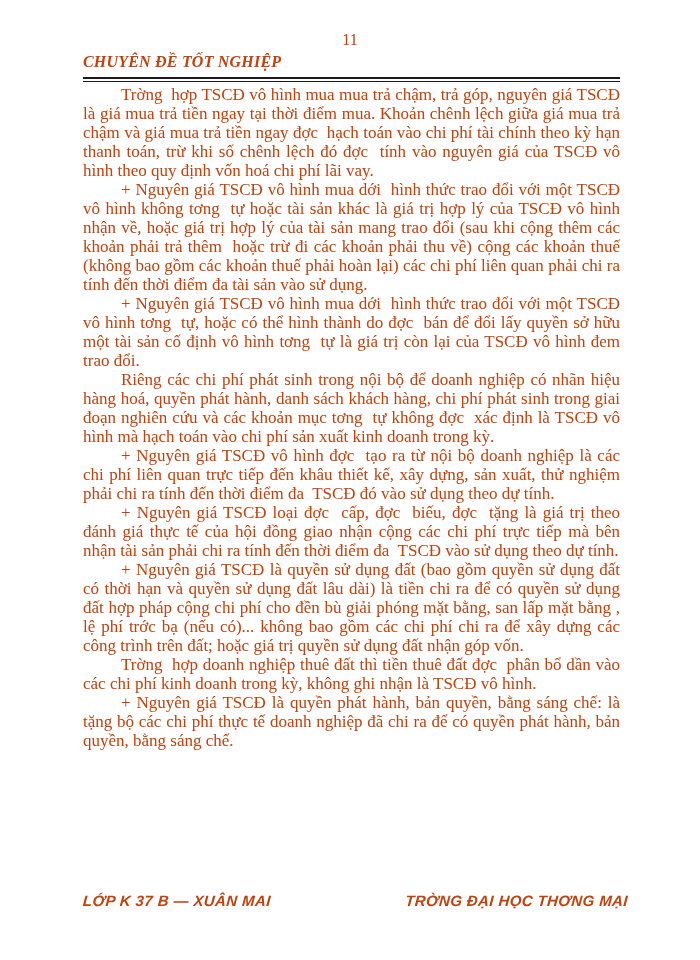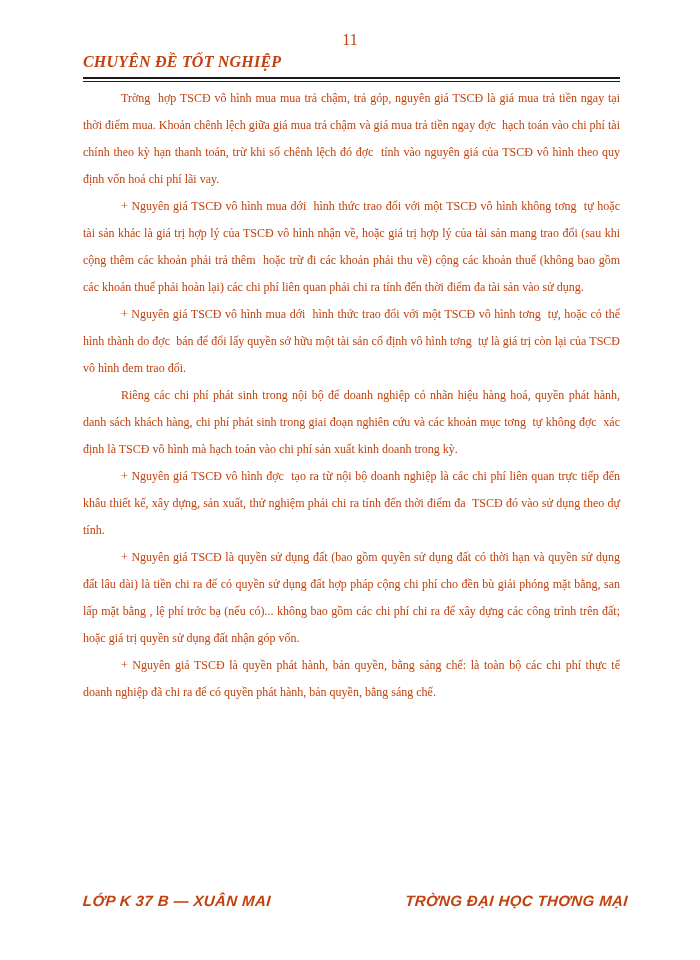--- a/index.html
+++ b/index.html
@@ -32,22 +32,22 @@
   .double-rule {
     position: absolute;
     top: 77px; left: 83px; width: 537px;
     height: 2px;
     border-top: 2px solid #1a1a1a;
     border-bottom: 1px solid #1a1a1a;
   }
   .doc-body {
     position: absolute;
     top: 85px; left: 83px; width: 537px;
-    font-size: 12px;
-    line-height: 27px;
+    font-size: 17px;
+    line-height: 19px;
     text-align: justify;
   }
   .para {
     margin: 0;
     text-indent: 38px;
     white-space: pre-wrap;
   }
   .footer-row {
     position: absolute;
     top: 892px; left: 83px; width: 545px;
@@ -74,22 +74,24 @@
   </div>
 
   <div class="double-rule"></div>
 
   <div class="doc-body">
       <p class="para">Trờng  hợp TSCĐ vô hình mua mua trả chậm, trả góp, nguyên giá TSCĐ là giá mua trả tiền ngay tại thời điểm mua. Khoản chênh lệch giữa giá mua trả chậm và giá mua trả tiền ngay đợc  hạch toán vào chi phí tài chính theo kỳ hạn thanh toán, trừ khi số chênh lệch đó đợc  tính vào nguyên giá của TSCĐ vô hình theo quy định vốn hoá chi phí lãi vay.</p>
       <p class="para">+ Nguyên giá TSCĐ vô hình mua dới  hình thức trao đổi với một TSCĐ vô hình không tơng  tự hoặc tài sản khác là giá trị hợp lý của TSCĐ vô hình nhận về, hoặc giá trị hợp lý của tài sản mang trao đổi (sau khi cộng thêm các khoản phải trả thêm  hoặc trừ đi các khoản phải thu về) cộng các khoản thuế (không bao gồm các khoản thuế phải hoàn lại) các chi phí liên quan phải chi ra tính đến thời điểm đa tài sản vào sử dụng.</p>
       <p class="para">+ Nguyên giá TSCĐ vô hình mua dới  hình thức trao đổi với một TSCĐ vô hình tơng  tự, hoặc có thể hình thành do đợc  bán để đổi lấy quyền sở hữu một tài sản cố định vô hình tơng  tự là giá trị còn lại của TSCĐ vô hình đem trao đổi.</p>
       <p class="para">Riêng các chi phí phát sinh trong nội bộ để doanh nghiệp có nhãn hiệu hàng hoá, quyền phát hành, danh sách khách hàng, chi phí phát sinh trong giai đoạn nghiên cứu và các khoản mục tơng  tự không đợc  xác định là TSCĐ vô hình mà hạch toán vào chi phí sản xuất kinh doanh trong kỳ.</p>
       <p class="para">+ Nguyên giá TSCĐ vô hình đợc  tạo ra từ nội bộ doanh nghiệp là các chi phí liên quan trực tiếp đến khâu thiết kế, xây dựng, sản xuất, thử nghiệm phải chi ra tính đến thời điểm đa  TSCĐ đó vào sử dụng theo dự tính.</p>
+      <p class="para">+ Nguyên giá TSCĐ loại đợc  cấp, đợc  biếu, đợc  tặng là giá trị theo đánh giá thực tế của hội đồng giao nhận cộng các chi phí trực tiếp mà bên nhận tài sản phải chi ra tính đến thời điểm đa  TSCĐ vào sử dụng theo dự tính.</p>
       <p class="para">+ Nguyên giá TSCĐ là quyền sử dụng đất (bao gồm quyền sử dụng đất có thời hạn và quyền sử dụng đất lâu dài) là tiền chi ra để có quyền sử dụng đất hợp pháp cộng chi phí cho đền bù giải phóng mặt bằng, san lấp mặt bằng , lệ phí trớc bạ (nếu có)... không bao gồm các chi phí chi ra để xây dựng các công trình trên đất; hoặc giá trị quyền sử dụng đất nhận góp vốn.</p>
-      <p class="para">+ Nguyên giá TSCĐ là quyền phát hành, bản quyền, bằng sáng chế: là toàn bộ các chi phí thực tế doanh nghiệp đã chi ra để có quyền phát hành, bản quyền, bằng sáng chế.</p>
+      <p class="para">Trờng  hợp doanh nghiệp thuê đất thì tiền thuê đất đợc  phân bổ dần vào các chi phí kinh doanh trong kỳ, không ghi nhận là TSCĐ vô hình.</p>
+      <p class="para">+ Nguyên giá TSCĐ là quyền phát hành, bản quyền, bằng sáng chế: là tặng bộ các chi phí thực tế doanh nghiệp đã chi ra để có quyền phát hành, bản quyền, bằng sáng chế.</p>
     </div>
 
   <div class="footer-row">
     <span>LỚP K 37 B — XUÂN MAI</span>
     <span>TRỜNG  ĐẠI HỌC THƠNG  MẠI</span>
   </div>
 
 </div>
 
 </body></html>

